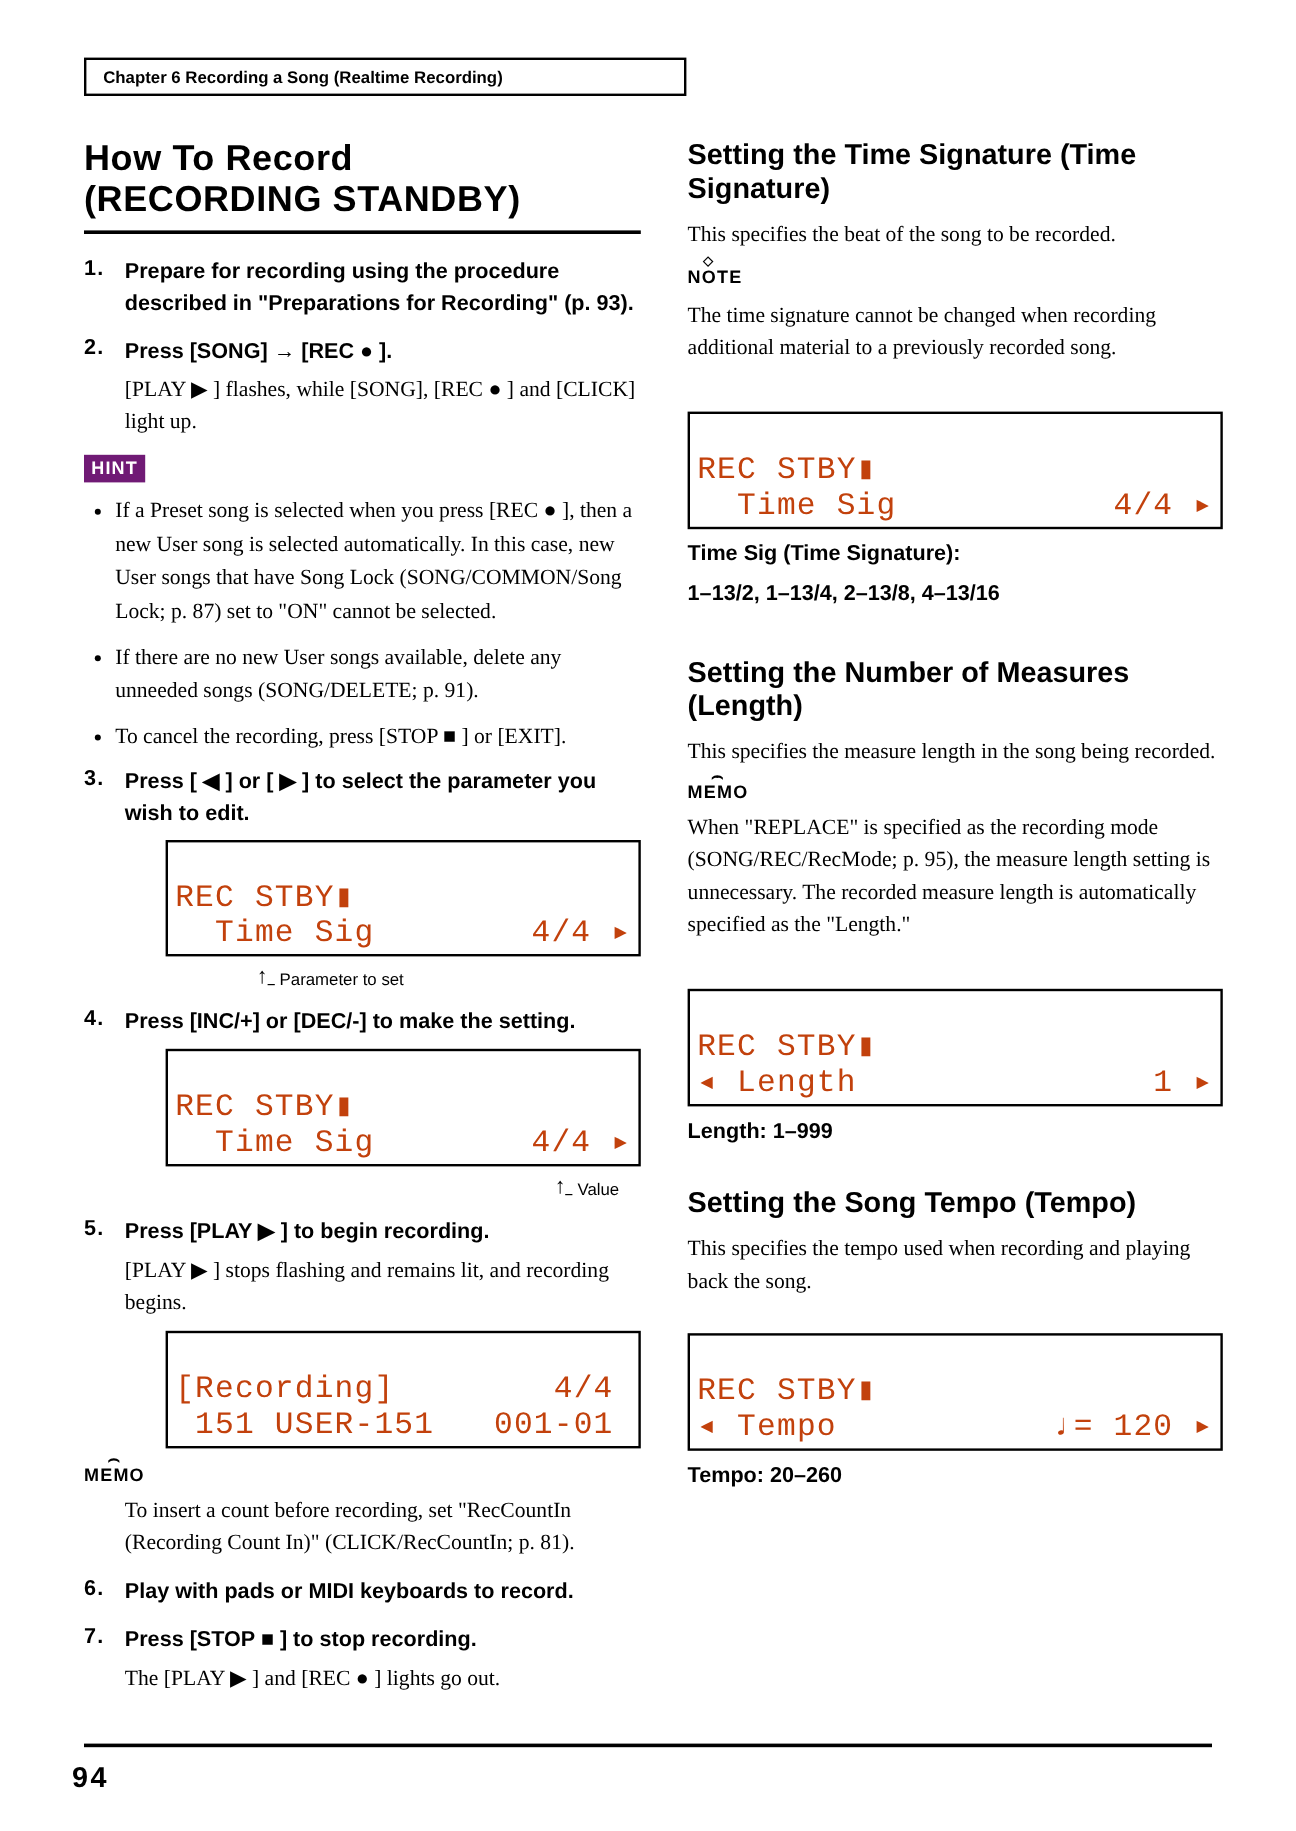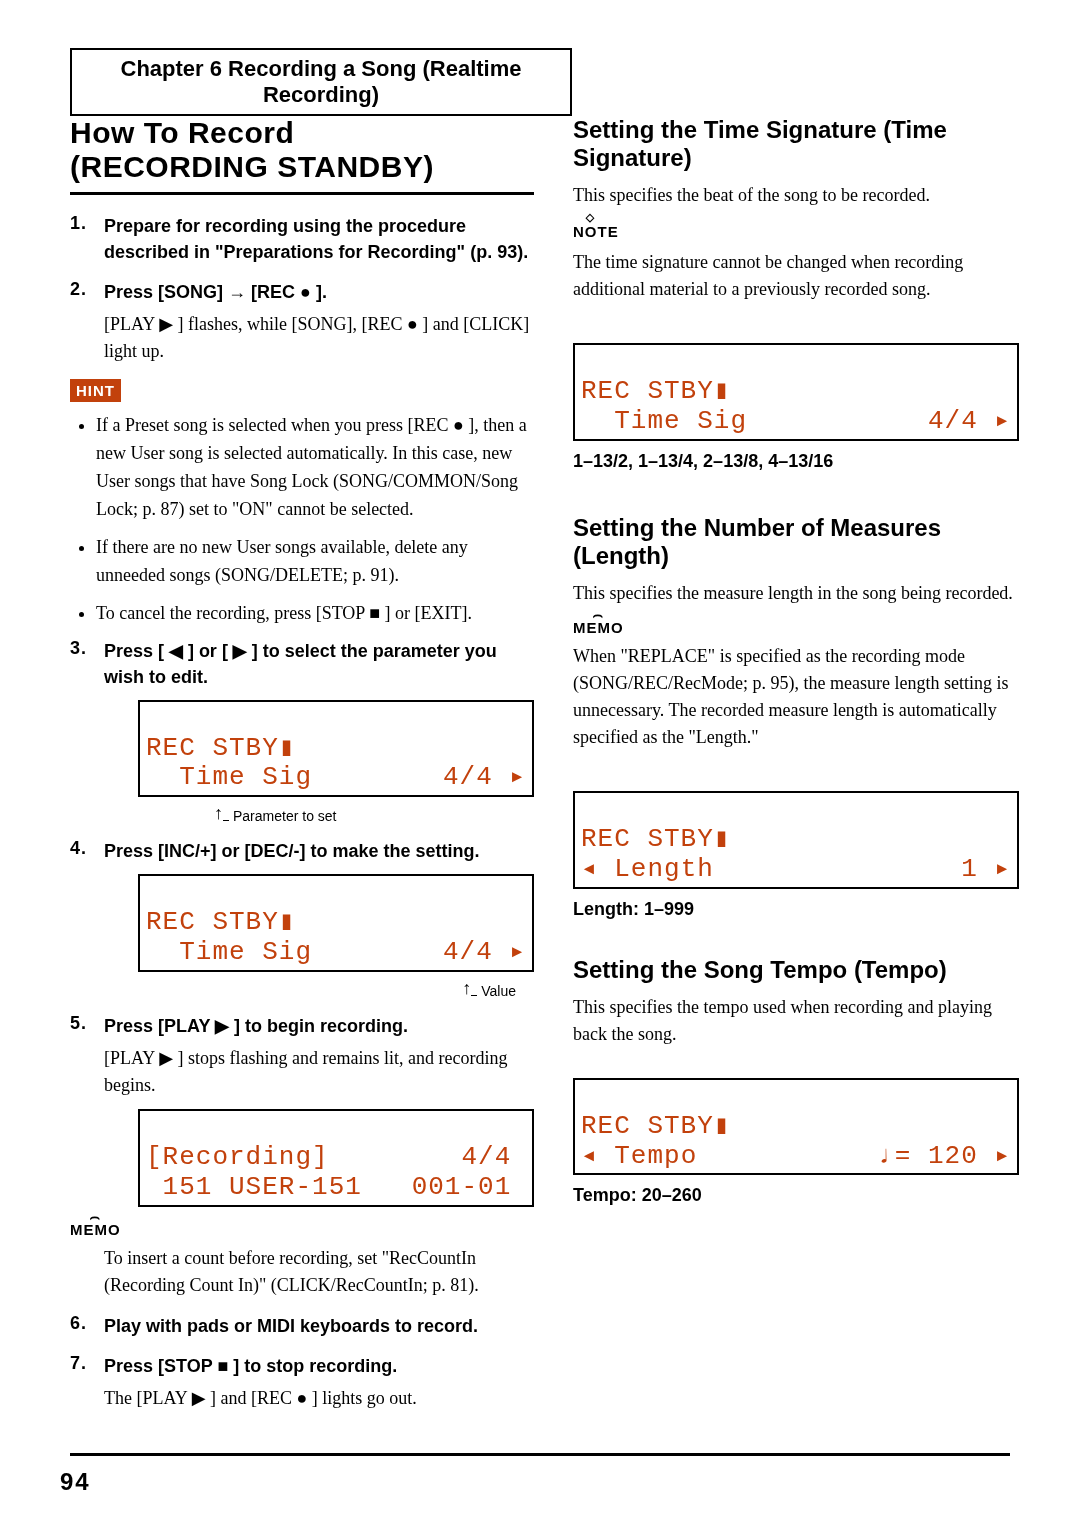--- a/index.html
+++ b/index.html
@@ -11,23 +11,23 @@
     background: #fff;
     position: relative;
     box-sizing: border-box;
     padding: 48px 70px 40px 70px;
   }
   .chapter-bar {
     border: 2px solid #000;
     padding: 6px 14px;
     font-family: Arial, Helvetica, sans-serif;
     font-weight: bold;
-    font-size: 22px;
+    font-size: 14px;
     width: 470px;
-    text-align: center;
+    margin-bottom: 36px;
   }
   .two-col {
     display: flex;
     gap: 39px;
   }
   .col { flex: 1; }
   h1.section {
     font-family: Arial, Helvetica, sans-serif;
     font-weight: bold;
     font-size: 30px;
@@ -72,21 +72,21 @@
     line-height: 1.5;
     margin-top: 6px;
   }
   .hint-badge, .note-badge, .memo-badge {
     display: inline-block;
     font-family: Arial, Helvetica, sans-serif;
     font-weight: bold;
     font-size: 15px;
   }
   .hint-badge {
-    background: #c2410c;
+    background: #701a75;
     color: #fff;
     padding: 3px 6px;
     letter-spacing: 1px;
   }
   .note-badge {
     color: #000;
     letter-spacing: 1px;
   }
   .note-badge::before {
     content: "N";
@@ -267,20 +267,21 @@
 
     <div style="margin:14px 0 8px 0;">
       <span class="note-badge"><span class="note-mid">O<span class="note-diamond">◇</span></span>TE</span>
     </div>
     <div class="plain">The time signature cannot be changed when recording additional material to a previously recorded song.</div>
 
     <div class="lcd full" style="margin-top:40px;">
 <span>REC STBY▮</span>
 <div class="row2"><span>  Time Sig</span><span>4/4 ▸</span></div></div>
 
+    <div class="param-label">Time Sig (Time Signature):</div>
     <div class="param-label">1–13/2, 1–13/4, 2–13/8, 4–13/16</div>
 
     <h2 class="sub" style="margin-top:40px;">Setting the Number of Measures (Length)</h2>
     <div class="plain">This specifies the measure length in the song being recorded.</div>
 
     <div style="margin:12px 0 6px 0;">
       <span class="memo-badge">
         <span class="memo-arc">⌢</span>
         <span>MEMO</span>
       </span>

